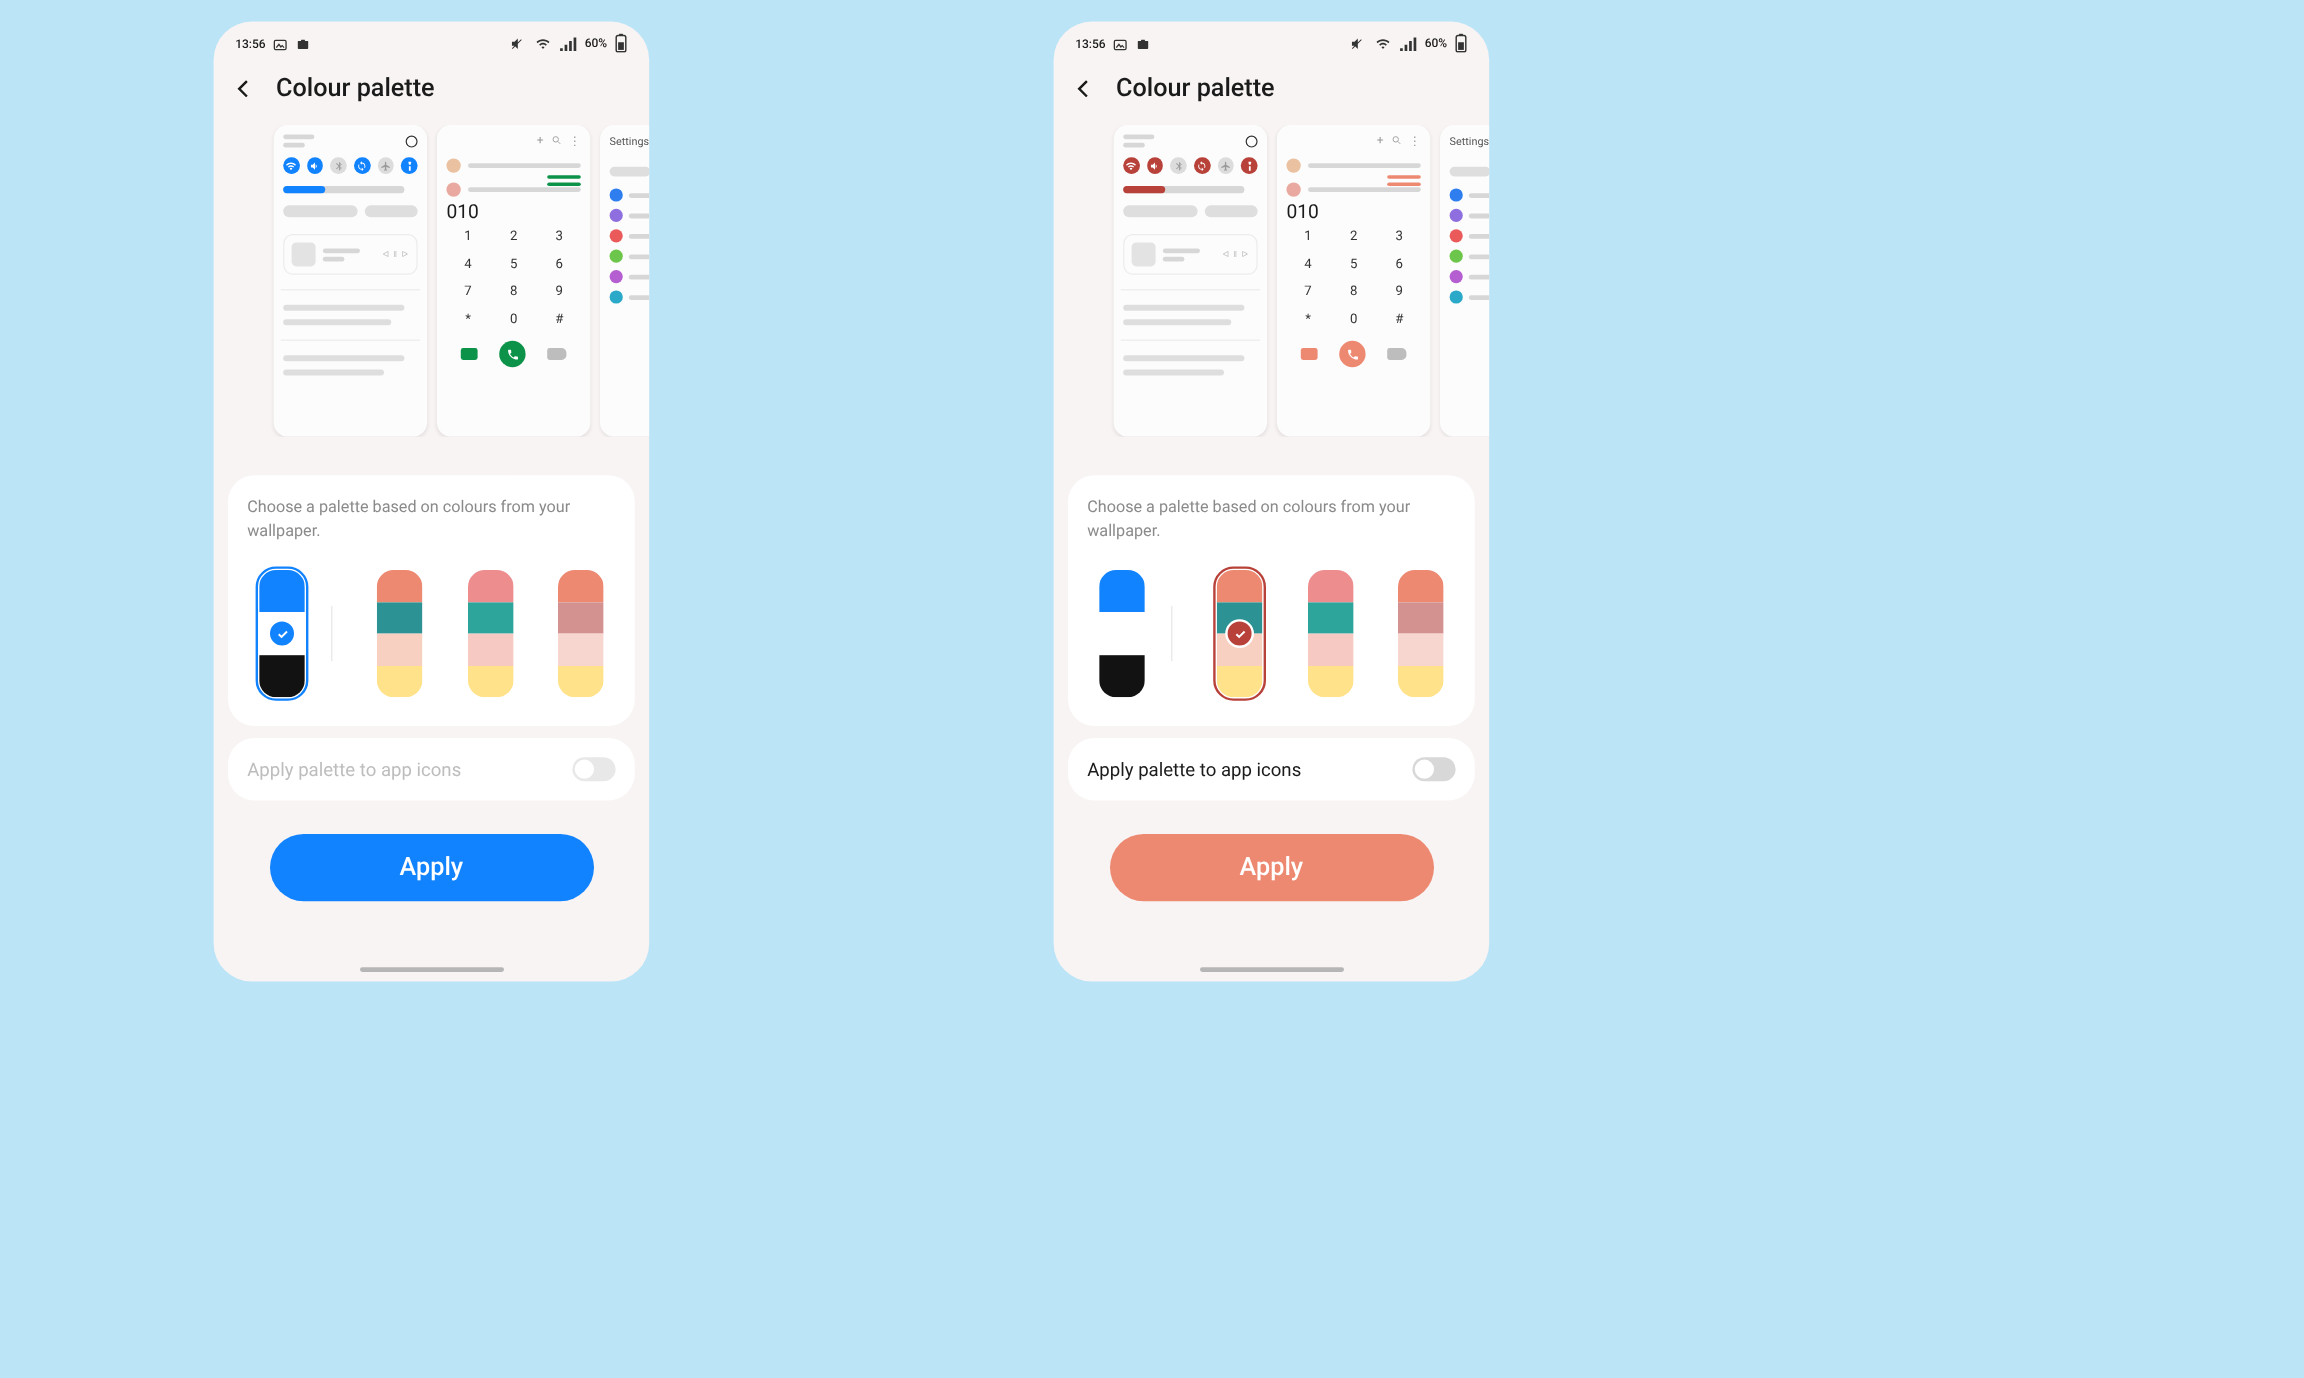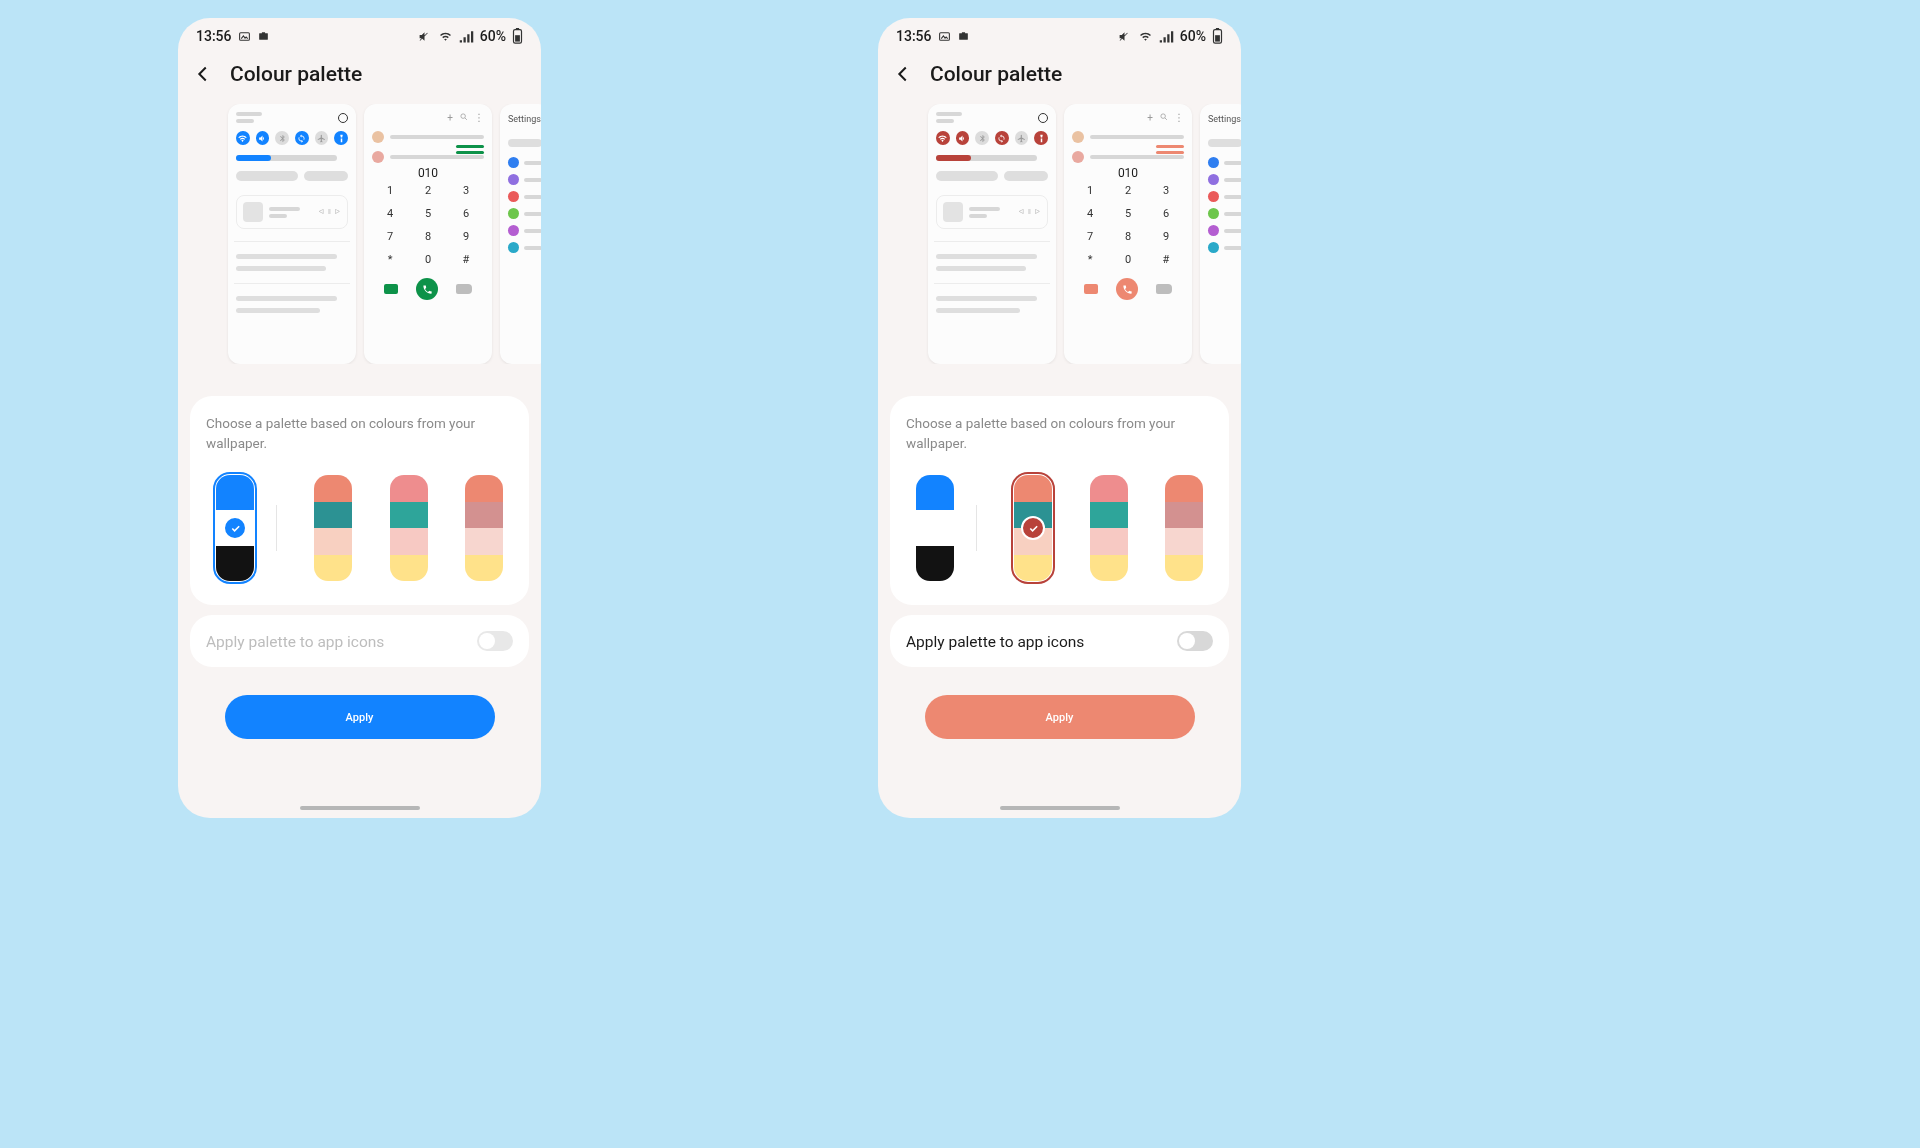--- a/index.html
+++ b/index.html
@@ -2,21 +2,21 @@
 <html><head>
 <meta charset="utf-8">
 <style>
   html,body{margin:0;padding:0;width:1480px;height:840px;background:#bbe4f7;font-family:-apple-system,Roboto,Arial,sans-serif;color:#1b1b1b;}
   .stage{position:relative;width:1480px;height:840px;}
   .phone{position:absolute;top:18px;width:363px;height:800px;background:#f8f4f3;border-radius:32px;overflow:hidden;}
   .phone.left{left:178px;}
   .phone.right{left:878px;}
 
   
-  .status{display:flex;align-items:center;justify-content:space-between;padding:10px 18px 4px;font-size:14px;font-weight:500;}
+  .status{display:flex;align-items:flex-end;justify-content:space-between;padding:10px 18px 4px;font-size:10px;font-weight:500;}
   .status .l,.status .r{display:flex;align-items:center;gap:6px;}
 
   
   .hdr{display:flex;align-items:center;gap:16px;padding:14px 14px 18px;}
   .hdr .ttl{font-size:21px;font-weight:500;}
 
   
   .previews{display:flex;gap:8px;padding-left:50px;overflow:hidden;}
   .card{width:128px;height:260px;background:#fcfcfc;border-radius:12px;box-shadow:0 1px 3px rgba(0,0,0,.08);flex:0 0 auto;padding:8px;box-sizing:border-box;position:relative;}
   .card.wide{width:50px;}
@@ -42,21 +42,21 @@
   .hr{height:1px;background:#ececec;margin:12px -2px;}
   .wbar{height:5px;background:#dedede;border-radius:3px;margin:7px 0;}
 
   
   .dtop{display:flex;justify-content:flex-end;gap:6px;color:#9a9a9a;font-size:10px;}
   .drow{display:flex;align-items:center;gap:6px;margin-top:8px;}
   .avatar{width:12px;height:12px;border-radius:50%;background:#eac2a2;}
   .drow .bar{flex:1;}
   .dunder{height:3px;border-radius:2px;width:28px;margin-left:auto;}
   .dunders{display:flex;flex-direction:column;gap:3px;margin-top:-18px;align-items:flex-end;}
-  .dnum{text-align:center;font-size:12px;margin:12px 0 4px;}
+  .dnum{font-size:16px;margin:12px 0 4px;}
   .kpad{display:grid;grid-template-columns:repeat(3,1fr);gap:10px 18px;font-size:11px;color:#333;justify-items:center;padding:0 8px;}
   .kctrl{display:flex;justify-content:center;gap:18px;margin-top:12px;align-items:center;}
   .kvideo{width:14px;height:10px;border-radius:2px;}
   .kcall{width:22px;height:22px;border-radius:50%;display:flex;align-items:center;justify-content:center;}
   .kdel{width:16px;height:10px;background:#bdbdbd;border-radius:2px 4px 4px 2px;}
 
   
   .stitle{font-size:9px;color:#555;padding:2px 0 8px;}
   .srow{display:flex;align-items:center;gap:5px;margin:6px 0;}
   .sicon{width:11px;height:11px;border-radius:50%;}
@@ -75,21 +75,21 @@
   .swatch .s{flex:1;}
   .chk{position:absolute;top:50%;left:50%;width:20px;height:20px;border-radius:50%;transform:translate(-50%,-50%);border:2px solid #fff;display:flex;align-items:center;justify-content:center;}
 
   .togrow{display:flex;align-items:flex-end;justify-content:space-between;}
   .toglbl{font-size:15.5px;}
   .toggle{width:36px;height:20px;background:#d8d8d8;border-radius:20px;position:relative;}
   .toggle .knob{position:absolute;width:16px;height:16px;background:#fff;border-radius:50%;top:2px;left:2px;}
   .off .toglbl{color:#bdbdbd;}
   .off .toggle{background:#e8e8e8;}
 
-  .apply{margin:28px auto 0;width:270px;height:44px;border-radius:30px;display:flex;align-items:center;justify-content:center;color:#fff;font-size:11px;font-weight:500;}
+  .apply{margin:28px auto 0;width:270px;height:56px;border-radius:30px;display:flex;align-items:center;justify-content:center;color:#fff;font-size:21px;font-weight:500;}
   .home-ind{position:absolute;bottom:8px;left:50%;transform:translateX(-50%);width:120px;height:4px;background:#b6b6b6;border-radius:4px;}
 
   .watermark{position:absolute;right:20px;bottom:12px;color:#2f7ef0;font-weight:800;font-size:34px;line-height:.8;font-family:Arial,sans-serif;}
   .watermark .g{display:block;font-size:28px;letter-spacing:4px;}
 </style>
 </head>
 <body>
 
 <div class="stage">
   <div class="phone left" id="p0">

